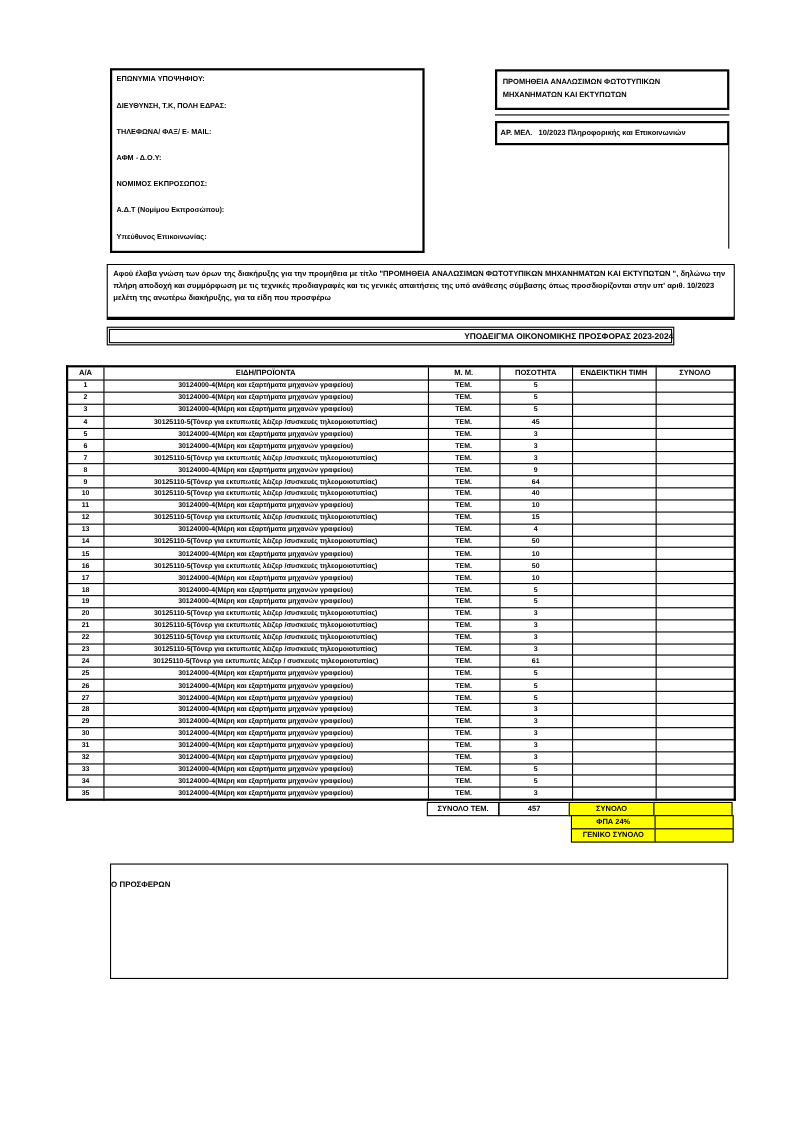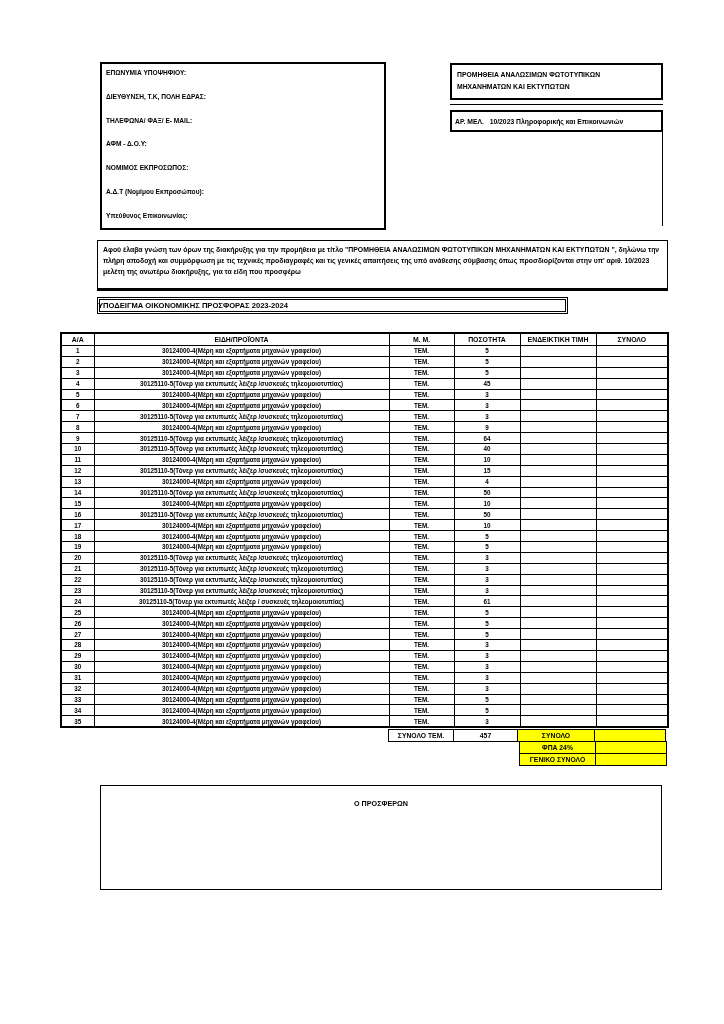--- a/index.html
+++ b/index.html
@@ -36,23 +36,23 @@
 
   
   #declaration-box {
     left:97px; top:240px; width:571px; height:51px;
     border:1.5px solid #000; border-bottom:3px solid #000;
     padding:3px 5px; font-size:6.9px; line-height:11px; text-align:left;
   }
 
   
   #section-title-box {
-    left:97px; top:297px; width:471px; height:17px;
+    left:97px; top:297px; width:516px; height:17px;
     border:1.5px solid #000; outline:1px solid #000; outline-offset:-3.5px;
-    text-align:left; font-size:7.6px; line-height:15px;
+    text-align:right; font-size:7.6px; line-height:15px;
   }
 
   
   #items-table {
     position:absolute; left:60px; top:332px; width:607px;
     border-collapse:collapse; table-layout:fixed;
     border:2px solid #000;
   }
   #items-table th {
     border:1px solid #000; font-size:6.9px; height:11px; padding:0;
@@ -76,21 +76,21 @@
   .w-units { width:66px; }
   .w-qty   { width:66px; }
   .w-label { width:78px; }
   .w-value { width:72px; }
   .fspacer { width:130.5px; border:none; }
   .yellow { background:#FFFF00; }
 
   
   #signature-box {
     left:100px; top:785px; width:562px; height:105px;
-    border:1.5px solid #000; text-align:center; padding-top:13px;
+    border:1.5px solid #000; text-align:left; padding-top:13px;
     font-size:7.2px;
   }
 </style>
 </head>
 <body>
 
 <div class="abs" id="bidder-box">
   <div class="bidder-label">ΕΠΩΝΥΜΙΑ ΥΠΟΨΗΦΙΟΥ:</div>
   <div class="bidder-label">ΔΙΕΥΘΥΝΣΗ, Τ.Κ, ΠΟΛΗ ΕΔΡΑΣ:</div>
   <div class="bidder-label">ΤΗΛΕΦΩΝΑ/ ΦΑΞ/ E- MAIL:</div>

